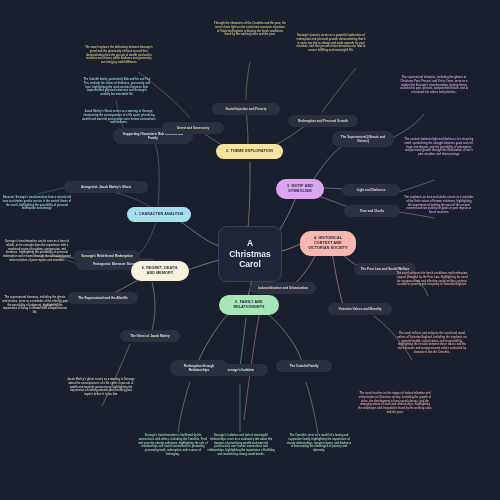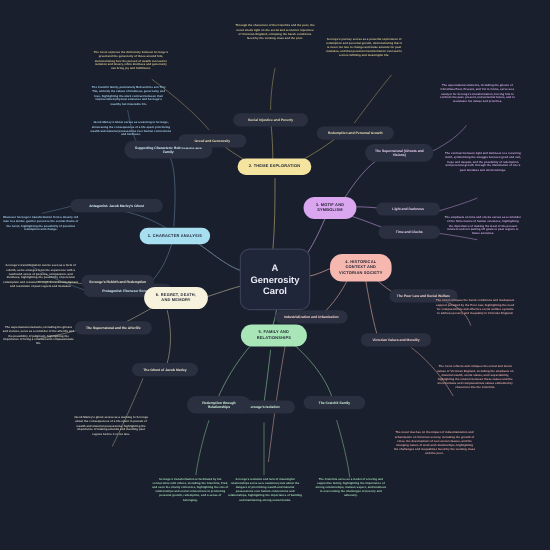--- a/index.html
+++ b/index.html
@@ -110,21 +110,21 @@
     <path d="M190,382 C184,400 180,418 178,432" stroke="#6fa37f" stroke-width="0.6" fill="none"></path>
 
     <path d="M152,282 C156,298 156,316 152,330" stroke="#8d8a74" stroke-width="0.7" fill="none"></path>
     <path d="M138,280 C124,288 112,294 104,298" stroke="#8d8a74" stroke-width="0.7" fill="none"></path>
     <path d="M140,268 C126,264 116,262 108,262" stroke="#8d8a74" stroke-width="0.7" fill="none"></path>
     <path d="M130,344 C120,368 110,390 102,406" stroke="#8d8a74" stroke-width="0.6" fill="none"></path>
     <path d="M72,300 C56,304 44,306 36,308" stroke="#8d8a74" stroke-width="0.6" fill="none"></path>
     <path d="M76,258 C58,256 44,256 34,256" stroke="#8d8a74" stroke-width="0.6" fill="none"></path>
   </svg>
 
-  <div class="node center-node" style="left:218px;top:226px;">A Generosity Carol</div>
+  <div class="node center-node" style="left:218px;top:226px;">A Christmas Carol</div>
 
   <div class="node branch" style="left:127px;top:207px;width:64px;background:#a8dff0;">1. CHARACTER ANALYSIS</div>
   <div class="node topic" style="left:76px;top:258px;width:80px;color:#cfe6f2;">Protagonist: Ebenezer Scrooge</div>
   <div class="node topic" style="left:64px;top:181px;width:84px;color:#cfe6f2;">Antagonist: Jacob Marley's Ghost</div>
   <div class="node topic" style="left:113px;top:128px;width:80px;color:#cfe6f2;">Supporting Characters: Bob Cratchit and Family</div>
   <div class="node leaf" style="left:2px;top:196px;width:70px;color:#9ec9e2;">Ebenezer Scrooge's transformation from a miserly old man to a kinder, gentler person is the central theme of the novel, highlighting the possibility of personal redemption and change.</div>
   <div class="node leaf" style="left:82px;top:110px;width:74px;color:#9ec9e2;">Jacob Marley's Ghost serves as a warning to Scrooge, showcasing the consequences of a life spent prioritizing wealth and material possessions over human connections and kindness.</div>
   <div class="node leaf" style="left:82px;top:78px;width:70px;color:#9ec9e2;">The Cratchit family, particularly Bob and his son Tiny Tim, embody the values of kindness, generosity, and love, highlighting the stark contrast between their impoverished physical existence and Scrooge's wealthy but miserable life.</div>
 
   <div class="node branch" style="left:216px;top:144px;width:67px;background:#f5e3a0;">2. THEME EXPLORATION</div>

